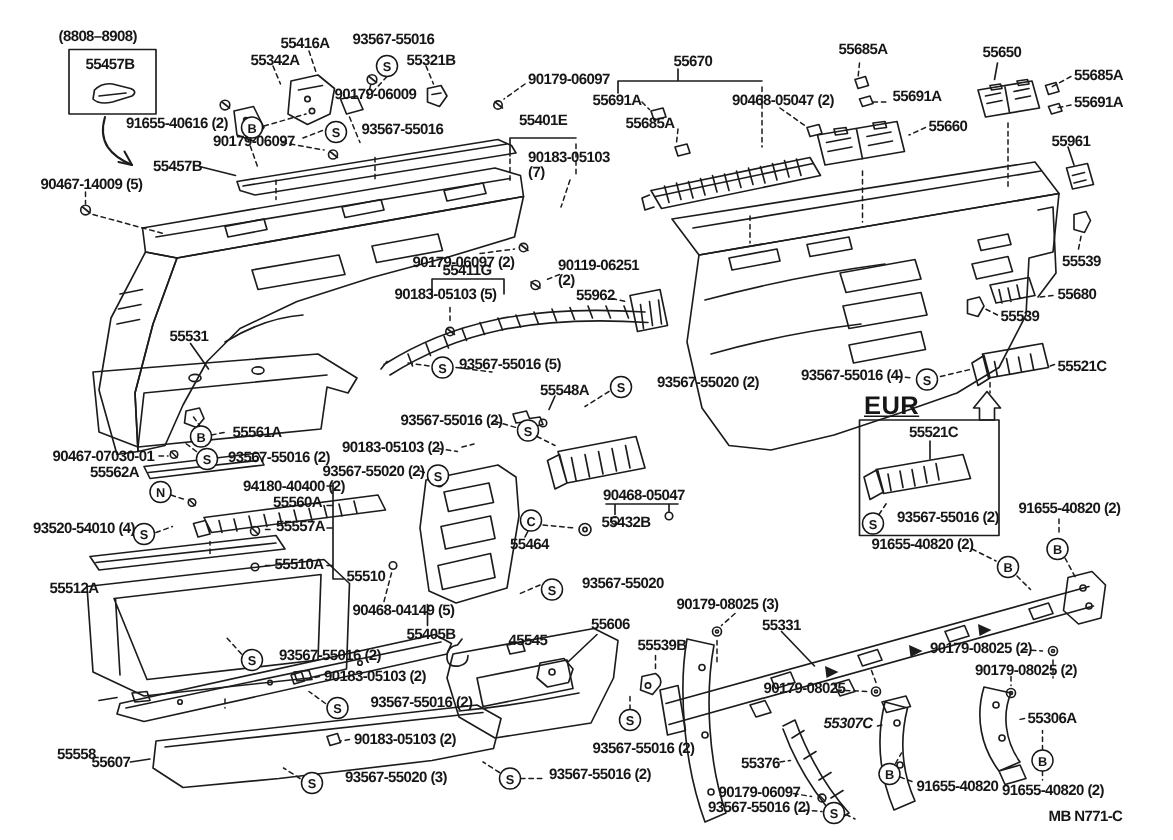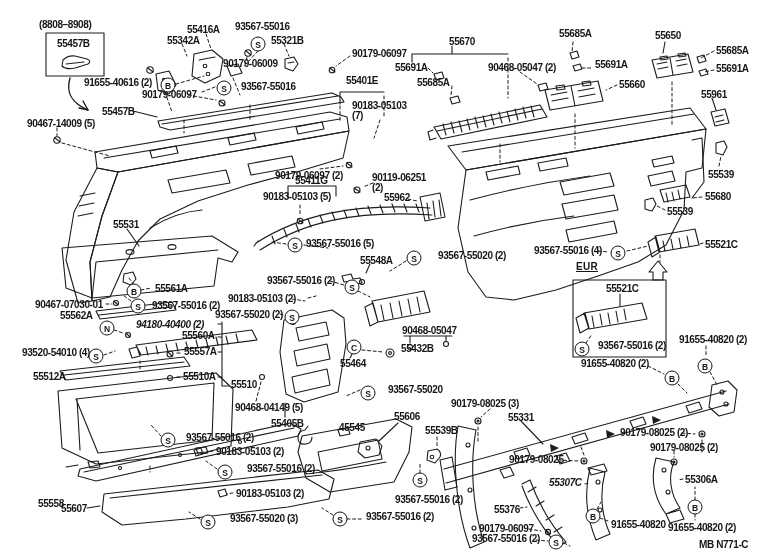--- a/index.html
+++ b/index.html
@@ -4,21 +4,21 @@
 <style>
   html,body{margin:0;padding:0;background:#ffffff;}
   .stage{position:relative;width:782px;height:560px;background:#ffffff;overflow:hidden;
          font-family:"Liberation Sans",sans-serif;}
   svg.art{position:absolute;left:0;top:0;width:782px;height:560px;}
   .part-label{position:absolute;font-weight:bold;font-size:10px;line-height:1.04;
               letter-spacing:-0.4px;color:#161616;white-space:nowrap;
               font-family:"Liberation Sans",sans-serif;}
   .part-label.right{text-align:left;}
   .part-label.underline div{text-decoration:underline;}
-  .part-label.big{font-size:10px;letter-spacing:0.3px;}
+  .part-label.big{font-size:17px;letter-spacing:0.3px;}
   .symbol{position:absolute;width:13px;height:13px;border:1.5px solid #161616;border-radius:50%;
           display:flex;align-items:center;justify-content:center;font-size:8.5px;font-weight:bold;
           color:#161616;background:#ffffff;transform:translate(-50%,-50%);
           font-family:"Liberation Sans",sans-serif;}
 </style>
 </head>
 <body>
 
 <div class="stage">
   <svg class="art" viewBox="0 0 782 560" aria-hidden="true">
@@ -354,33 +354,33 @@
       </div>
       <div class="part-label" style="left: 60px; top: 311px;">
         <div>55562A</div>
       </div>
       <div class="part-label" style="left: 228px; top: 294px;">
         <div>90183-05103 (2)</div>
       </div>
       <div class="part-label" style="left: 215px; top: 310px;">
         <div>93567-55020 (2)</div>
       </div>
-      <div class="part-label" style="left: 136px; top: 320px; font-style: italic;">
+      <div class="part-label" style="left: 162px; top: 320px;">
         <div>94180-40400 (2)</div>
       </div>
       <div class="part-label" style="left: 182px; top: 331px;">
         <div>55560A</div>
       </div>
       <div class="part-label" style="left: 22px; top: 348px;">
         <div>93520-54010 (4)</div>
       </div>
       <div class="part-label" style="left: 184px; top: 347px;">
         <div>55557A</div>
       </div>
-      <div class="part-label" style="left: 33px; top: 372px;">
+      <div class="part-label" style="left: 33px; top: 388px;">
         <div>55512A</div>
       </div>
       <div class="part-label" style="left: 183px; top: 372px;">
         <div>55510A</div>
       </div>
       <div class="part-label" style="left: 231px; top: 380px;">
         <div>55510</div>
       </div>
       <div class="part-label" style="left: 402px; top: 326px;">
         <div>90468-05047</div>

